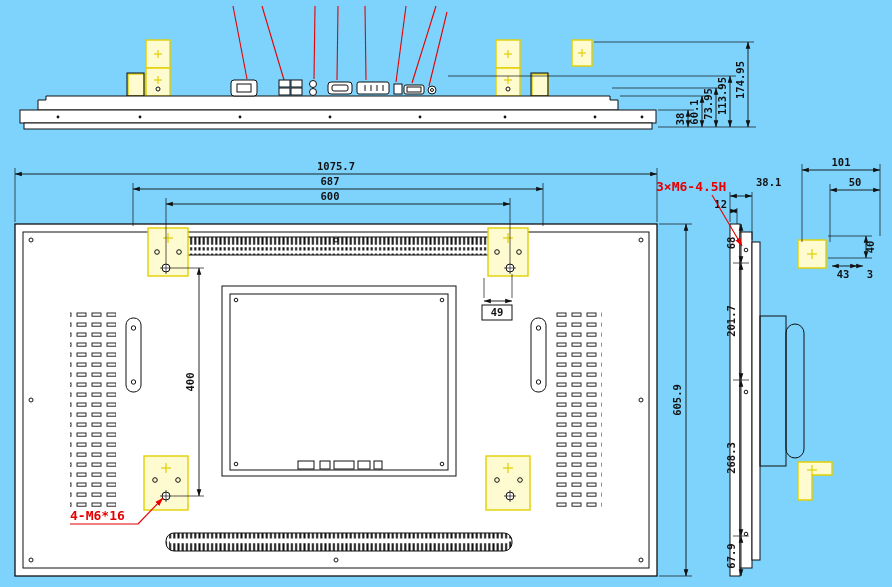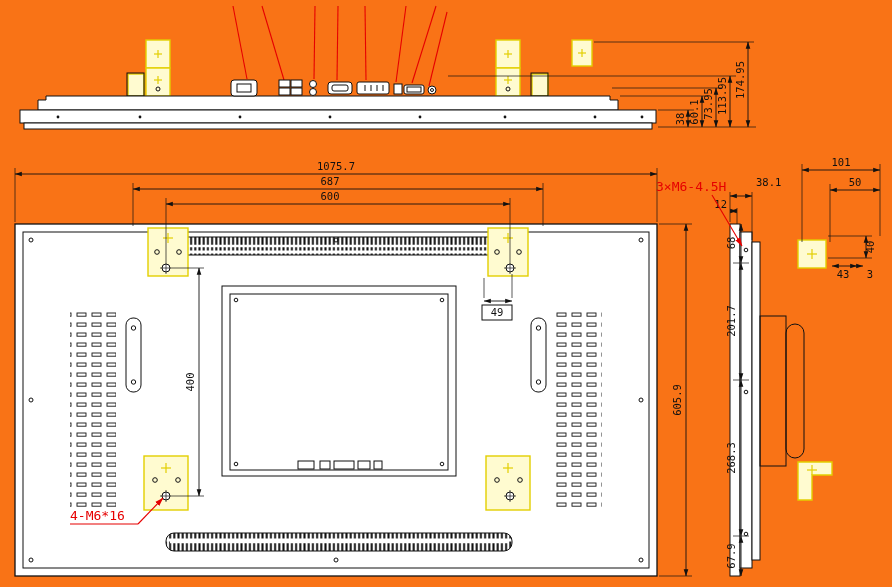--- a/index.html
+++ b/index.html
@@ -1,16 +1,16 @@
 <!DOCTYPE html>
 <html><head>
 <meta charset="utf-8">
 <style>
   html,body{margin:0;padding:0;background:#ffffff;}
-  #stage{position:relative;width:892px;height:587px;background:#f97316;overflow:hidden;}
+  #stage{position:relative;width:892px;height:587px;background:#7dd3fc;overflow:hidden;font-weight:bold;}
   svg{display:block;}
   text{font-family:"DejaVu Sans Mono","Liberation Mono",monospace;font-size:10.5px;fill:#111;}
   .dim-t{font-size:10.5px;}
   .red-t{font-size:13px;fill:#e60000;}
   .ext{stroke:#111;stroke-width:0.7;}
   .dim{stroke:#111;stroke-width:0.9;}
   .redline{stroke:#e60000;stroke-width:1.1;}
   .blk{stroke:#111;fill:none;}
   .blkw{stroke:#111;fill:#fff;}
   .yel{stroke:#e3cf00;fill:#fffbd0;stroke-width:1.4;}

